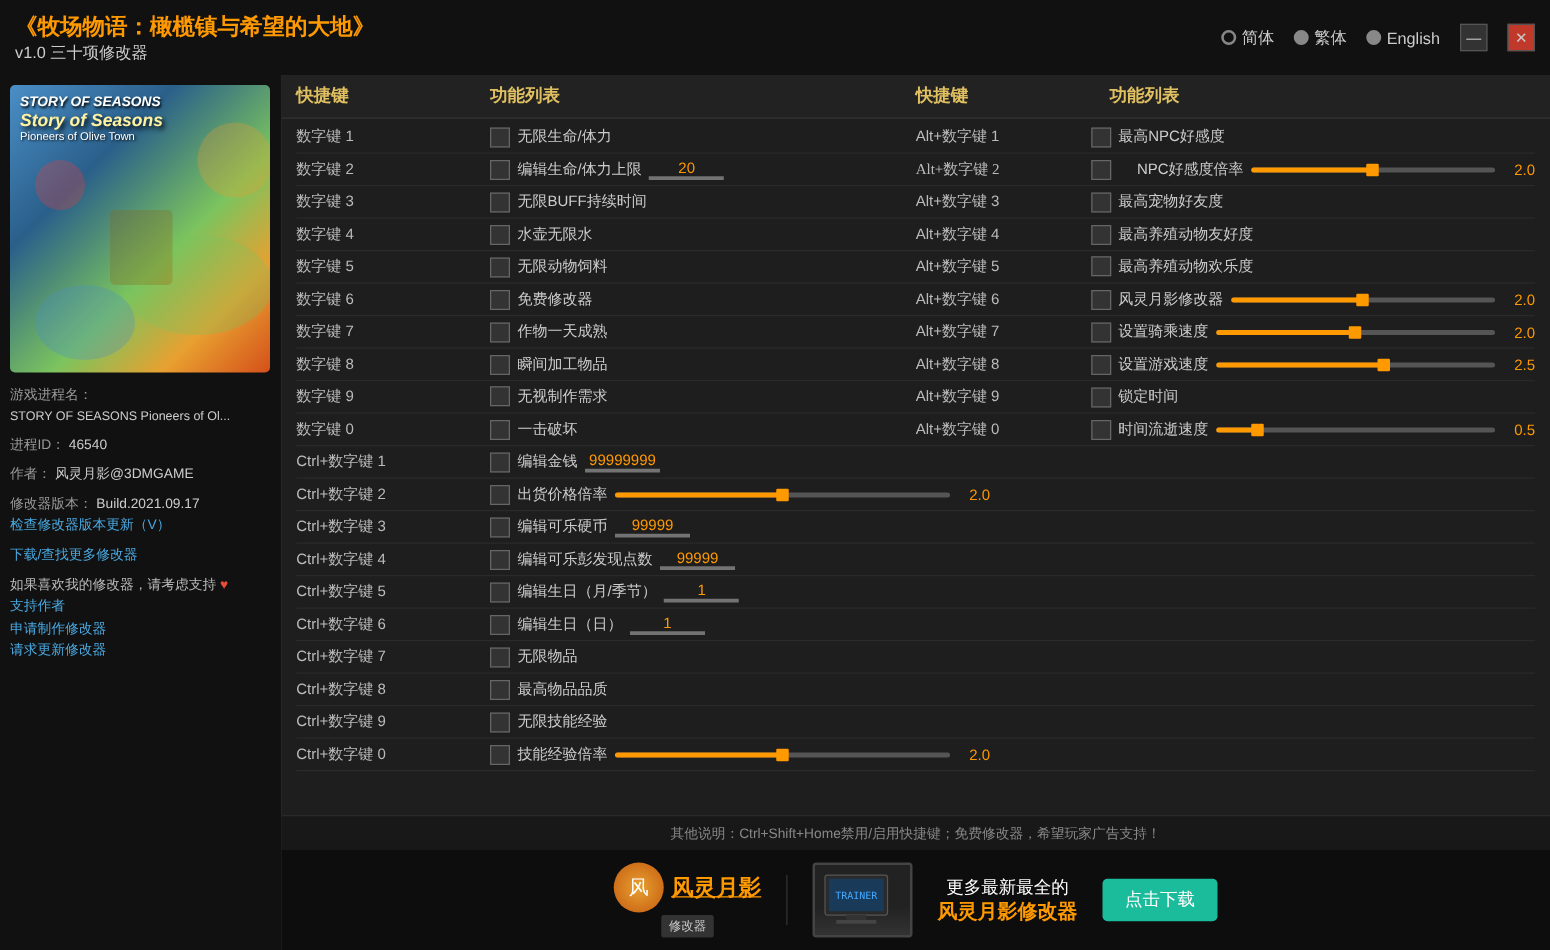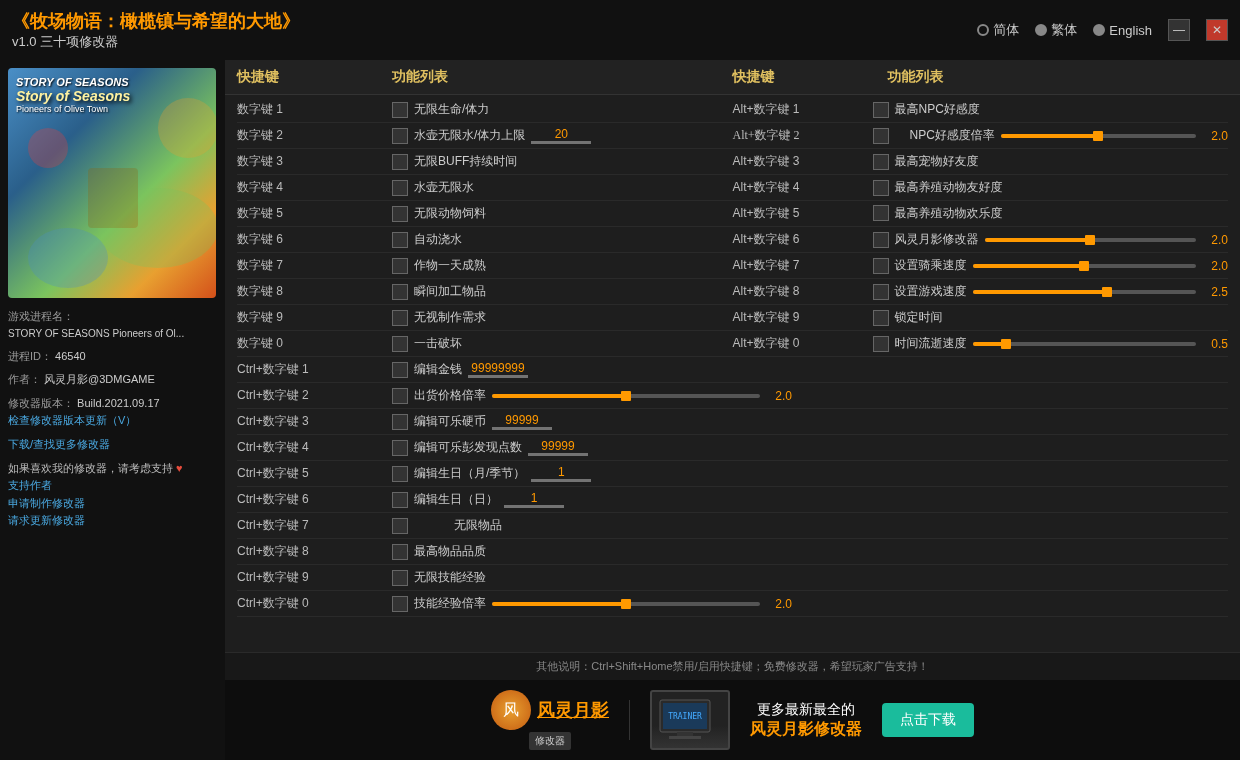--- a/index.html
+++ b/index.html
@@ -438,21 +438,21 @@
                 <div class="func-cell" style="flex: 1 1 0%;">
                   <span>最高NPC好感度</span>
                 </div>
               </div>
             </div>
             <div class="row">
               <div style="flex: 1 1 0%; display: flex; align-items: center;">
                 <div class="key-cell">数字键 2</div>
                 <div class="check-box"></div>
                 <div class="func-cell">
-                  <span>水壶无限水/体力上限</span>
+                  <span>编辑生命/体力上限</span>
                   <span class="input-val">20</span>
                 </div>
               </div>
               <div style="flex: 1 1 0%; display: flex; align-items: center;">
                 <div class="key-cell" style="width: 140px; font-family: Liberation Serif, serif;">Alt+数字键 2</div>
                 <div class="check-box"></div>
                 <div class="func-cell" style="flex: 1 1 0%; margin-left: 15px;">
       <span>NPC好感度倍率</span>
       <div class="slider-container">
         <div class="slider-track">
@@ -510,21 +510,21 @@
                 <div class="func-cell" style="flex: 1 1 0%;">
                   <span>最高养殖动物欢乐度</span>
                 </div>
               </div>
             </div>
             <div class="row">
               <div style="flex: 1 1 0%; display: flex; align-items: center;">
                 <div class="key-cell">数字键 6</div>
                 <div class="check-box"></div>
                 <div class="func-cell">
-                  <span>自动浇水</span>
+                  <span>免费修改器</span>
                 </div>
               </div>
               <div style="flex: 1 1 0%; display: flex; align-items: center;">
                 <div class="key-cell" style="width: 140px;">Alt+数字键 6</div>
                 <div class="check-box"></div>
                 <div class="func-cell" style="flex: 1 1 0%;">
       <span>风灵月影修改器</span>
       <div class="slider-container">
         <div class="slider-track">
           <div class="slider-fill" style="width:50%"></div>
@@ -575,21 +575,21 @@
         <div class="slider-track">
           <div class="slider-fill" style="width:60%"></div>
           <div class="slider-thumb" style="left:60%"></div>
         </div>
         <span class="slider-val">2.5</span>
       </div>
                 </div>
               </div>
             </div>
             <div class="row">
-              <div style="flex: 1 1 0%; display: flex; align-items: flex-end;">
+              <div style="flex: 1 1 0%; display: flex; align-items: flex-start;">
                 <div class="key-cell">数字键 9</div>
                 <div class="check-box"></div>
                 <div class="func-cell">
                   <span>无视制作需求</span>
                 </div>
               </div>
               <div style="flex: 1 1 0%; display: flex; align-items: center;">
                 <div class="key-cell" style="width: 140px;">Alt+数字键 9</div>
                 <div class="check-box"></div>
                 <div class="func-cell" style="flex: 1 1 0%;">
@@ -673,21 +673,21 @@
               <div class="key-cell">Ctrl+数字键 6</div>
               <div class="check-box"></div>
               <div class="func-cell" style="flex: 1 1 0%;">
       <span>编辑生日（日）</span>
       <span class="input-val">1</span>
               </div>
             </div>
             <div class="row">
               <div class="key-cell">Ctrl+数字键 7</div>
               <div class="check-box"></div>
-              <div class="func-cell" style="flex: 1 1 0%; margin-left: 40px;">
+              <div class="func-cell" style="flex: 1 1 0%;">
                 <span>无限物品</span>
               </div>
             </div>
             <div class="row">
               <div class="key-cell">Ctrl+数字键 8</div>
               <div class="check-box"></div>
               <div class="func-cell" style="flex: 1 1 0%;">
                 <span>最高物品品质</span>
               </div>
             </div>

